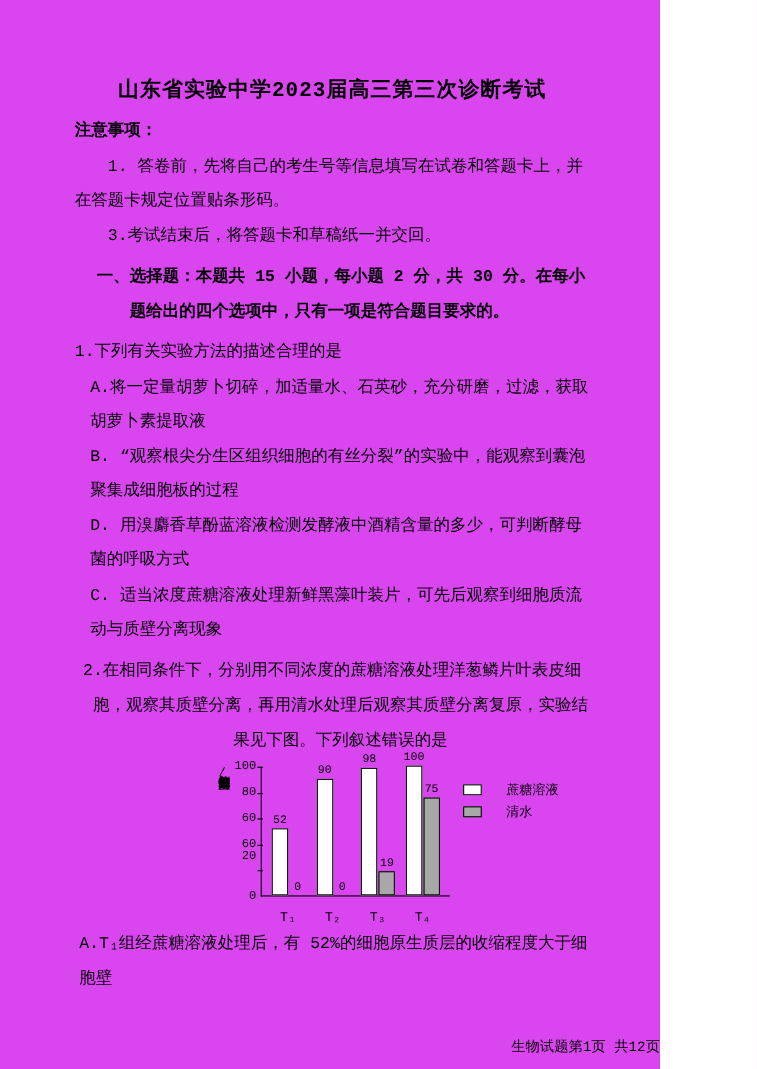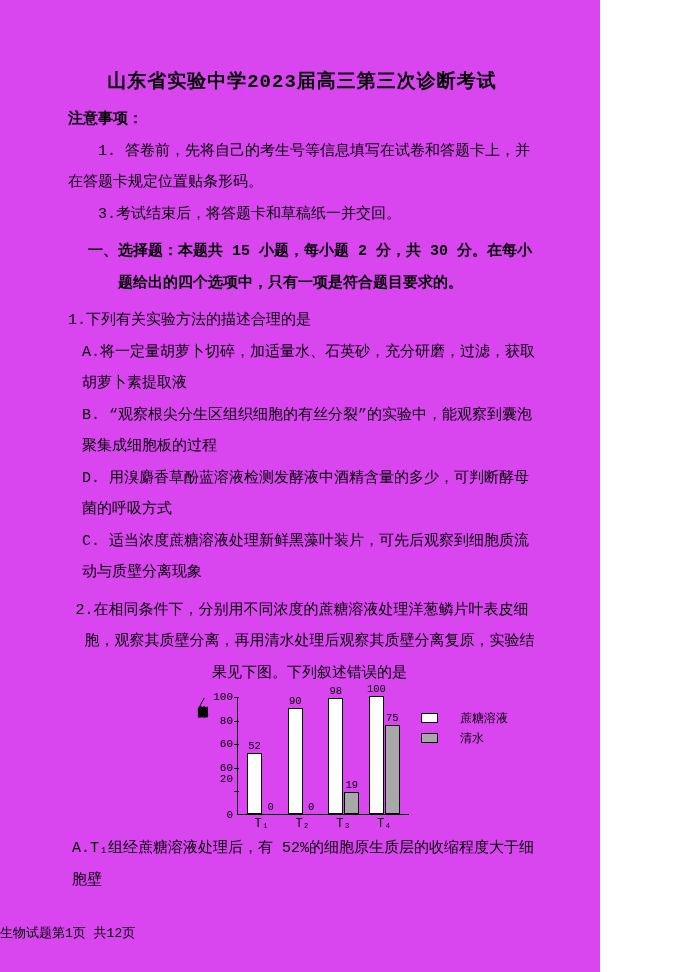--- a/index.html
+++ b/index.html
@@ -54,30 +54,30 @@
     border-bottom:1px solid #000;
     display:flex;
     align-items:flex-end;
     justify-content:space-evenly;
   }
   .tickmark { position:absolute; left:-4px; width:5px; height:1px; background:#000; }
   .bar-group { display:flex; align-items:flex-end; }
   .bar-wrap { width:16px; display:flex; flex-direction:column; justify-content:flex-end; align-items:center; }
   .bar-value { font-size:10.5px; line-height:11px; margin-bottom:1px; }
   .bar { width:15px; border:1px solid #000; }
-  .xlabels { display:flex; justify-content:space-evenly; width:172px; margin-top:2px; }
+  .xlabels { display:flex; justify-content:space-evenly; width:172px; margin-top:12px; }
   .xlabel { width:32px; text-align:center; font-size:12px; line-height:14px; }
   .legend { margin-left:12px; margin-top:16px; display:flex; flex-direction:column; gap:7px; }
   .legend-entry { display:flex; align-items:flex-start; gap:22px; font-size:12px; line-height:13px; }
   .legend-box { width:17px; height:10px; border:1px solid #000; display:inline-block; }
 
   .footer {
     position:absolute;
-    left:0; right:0; bottom:30px;
-    text-align:left;
+    left:0; right:0; bottom:12px;
+    text-align:right;
     font-size:13px;
   }
 </style>
 </head>
 <body>
 
 <div class="page">
 
   <div class="title">山东省实验中学2023届高三第三次诊断考试</div>
 

